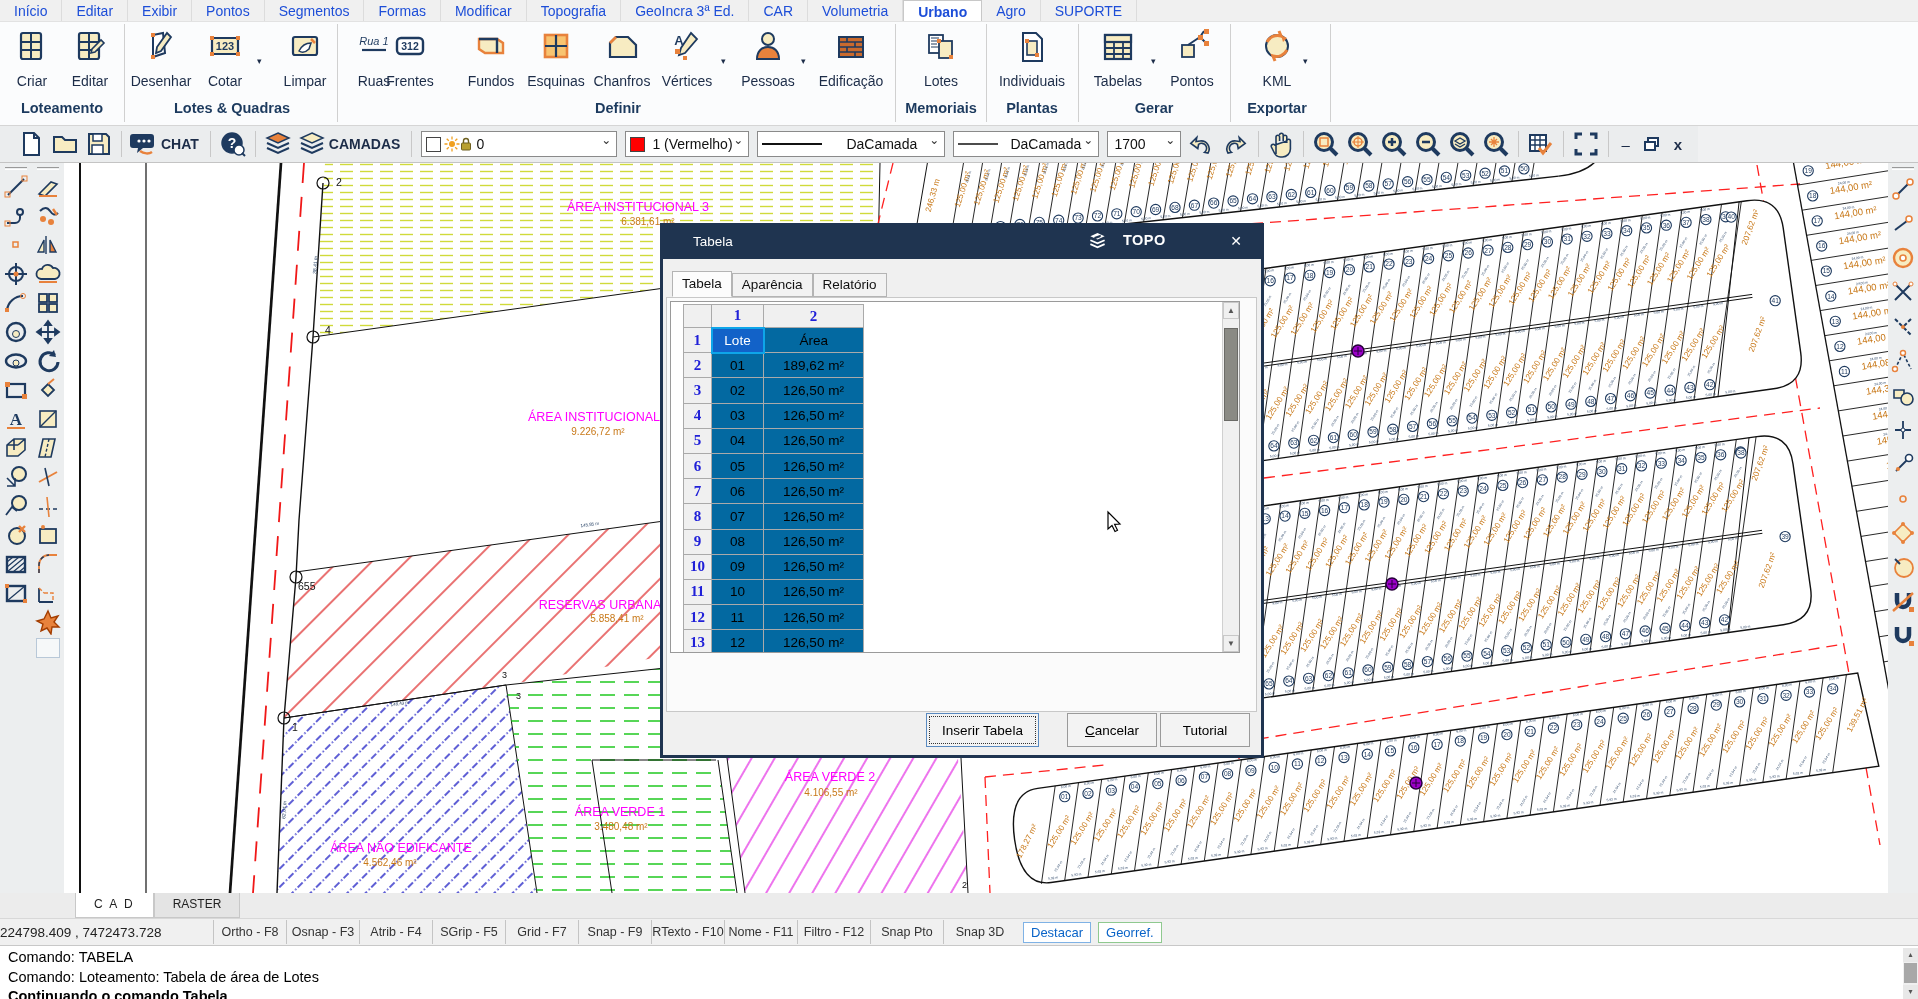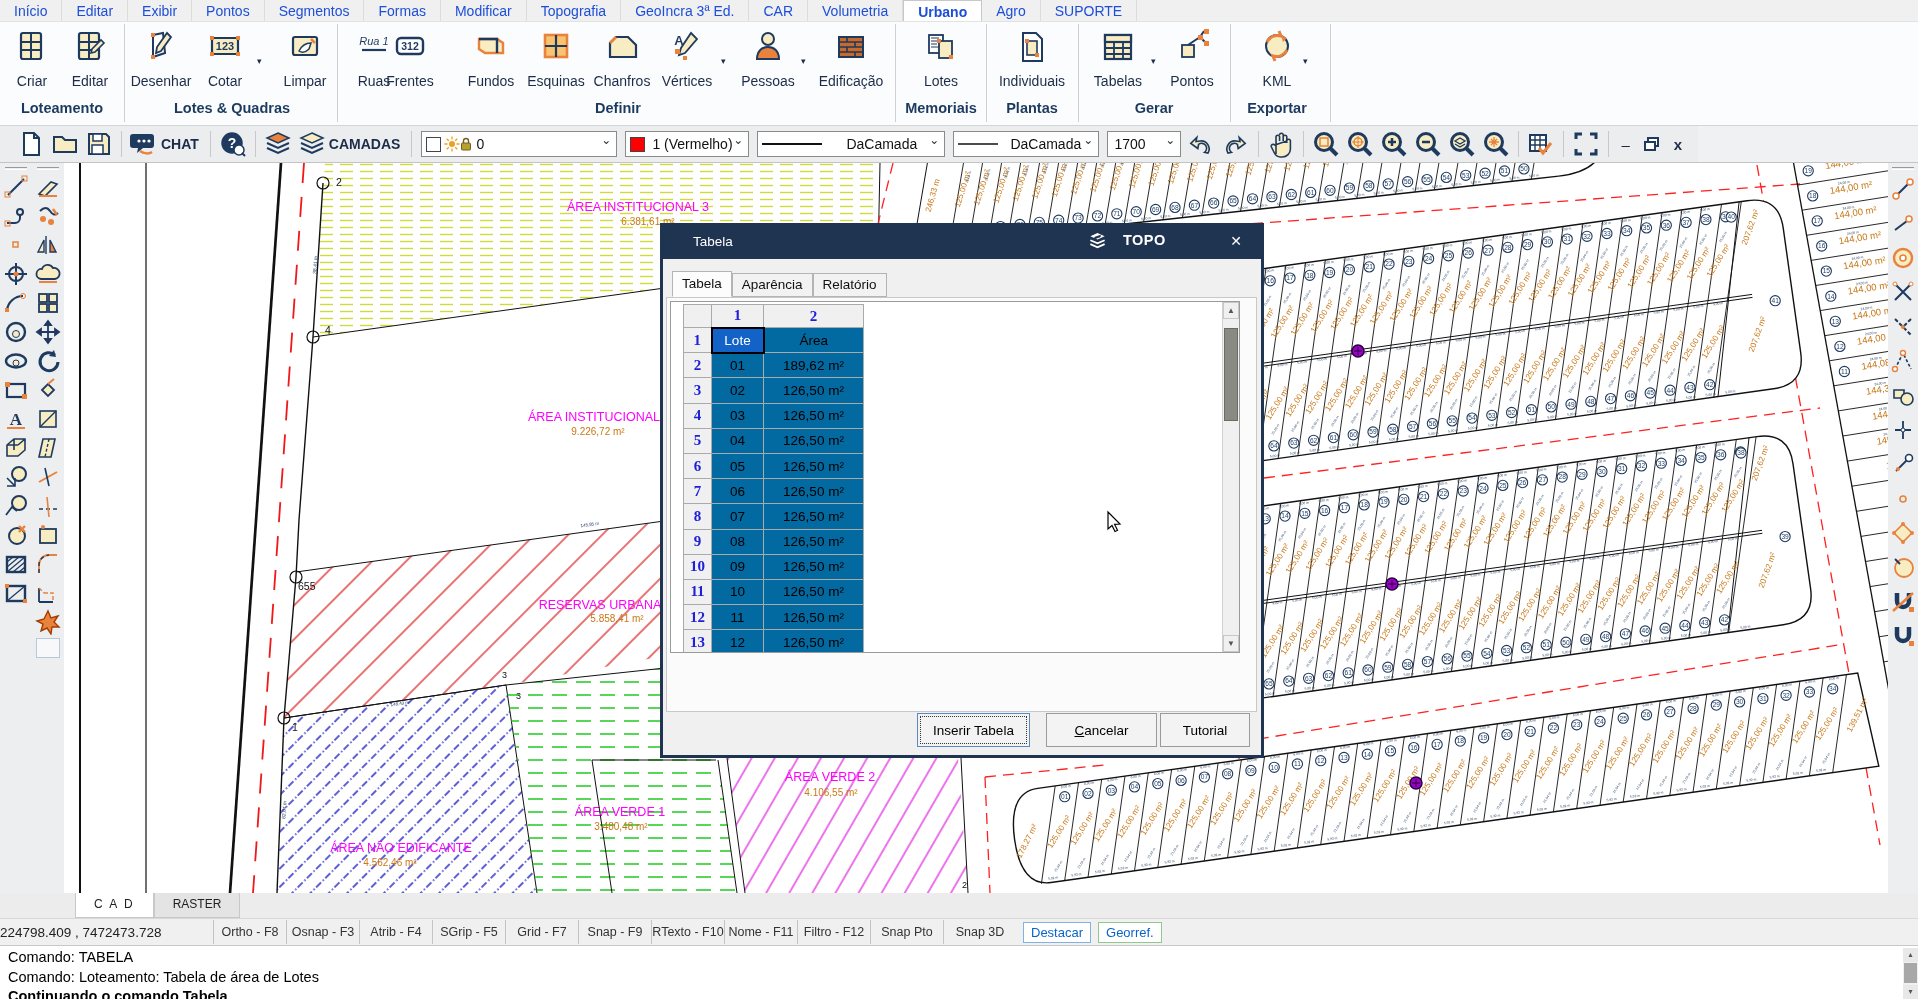--- a/index.html
+++ b/index.html
@@ -56,21 +56,21 @@
 #dlgtabs{position:absolute;left:9px;top:48px;display:flex;z-index:3}
 .dtab{font-size:13.5px;color:#111;background:#f2f2f2;border:1px solid #b4b4b4;padding:3px 9px;height:24px;margin-top:2px}
 .dtab.active{background:#fcfcfc;border-bottom:1px solid #fcfcfc;padding:4px 9px;margin-top:0;height:26px}
 #dlgpage{position:absolute;left:3px;top:74px;width:591px;height:415px;background:#fbfbfb;border:1px solid #c8c8c8;z-index:2}
 #gridwrap{position:absolute;left:7px;top:78px;width:570px;height:352px;background:#fff;border:1px solid #9a9a9a;z-index:4;overflow:hidden}
 #grid{border-collapse:collapse;margin:2px 0 0 12px}
 #grid th,#grid td{border:1px solid #aaa;font-size:13.5px;text-align:center;padding:0}
 #grid .rh{width:28px;background:#f0f0f0;color:#2020d8;font-family:"Liberation Serif",serif;font-weight:bold;font-size:15px;height:24px}
 #grid .ch{height:23px;background:#f0f0f0;color:#2020d8;font-family:"Liberation Serif",serif;font-weight:bold;font-size:15px;width:52px}
 #grid td{height:25.2px;color:#000;background:#0369a1}
-#grid td.sel{background:#1262c8;color:#fff;border:2px solid #000000}
+#grid td.sel{background:#1262c8;color:#fff;border:2px solid #0ea5e9}
 #gsb{position:absolute;right:0;top:0;width:17px;height:350px;background:#f0f0f0;border-left:1px solid #d0d0d0}
 .gsbu,.gsbd{height:17px;background:#f0f0f0;border:1px solid #c8c8c8;font-size:8px;color:#555;text-align:center;line-height:16px}
 .gsbth{height:93px;background:#8a8a84;border:1px solid #6a6a66;margin:9px 1px 0 1px}
 .gsbd{position:absolute;bottom:0;width:100%}
 #dlgbtns1{position:absolute;left:16px;top:443px;display:flex;z-index:4}
 .db{font-family:"Liberation Sans",sans-serif;font-size:13.5px;background:#f3f3f3;border:1px solid #9a9a9a;padding:0;color:#000}
 #dlgbtns1 .db{height:31px}
 #dlgfoot{position:absolute;left:0;top:489px;width:598px;height:43px;background:#f0f0f0;display:flex;justify-content:flex-end;padding:1px 11px 0 0;z-index:4}
 #dlgfoot .db{height:34px}
 .db.focus{outline:1px dotted #333;outline-offset:-4px;border:1px solid #5a8ac0}
@@ -2180,19 +2180,19 @@
           </tbody>
         </table>
         <div id="gsb">
           <div class="gsbu">▲</div>
           <div class="gsbth"></div>
           <div class="gsbd">▼</div>
         </div>
       </div>
       <div id="dlgfoot">
         <button class="db focus" style="width:113px">Inserir Tabela</button>
-        <button class="db" style="width:111px;margin-left:16px"><u>C</u>ancelar</button>
+        <button class="db" style="width:90px;margin-left:28px"><u>C</u>ancelar</button>
         <button class="db" style="width:90px;margin-left:3px">Tutorial</button>
       </div>
       <svg id="cursor" width="20" height="24" viewBox="0 0 20 24">
         <path d="M3,2 L3,19 L7,15.5 L10,21.5 L12.5,20.3 L9.6,14.4 L15,14 Z" fill="#fff" stroke="#000" stroke-width="1.2"></path>
       </svg>
     </div>
 </div>
 </body></html>

